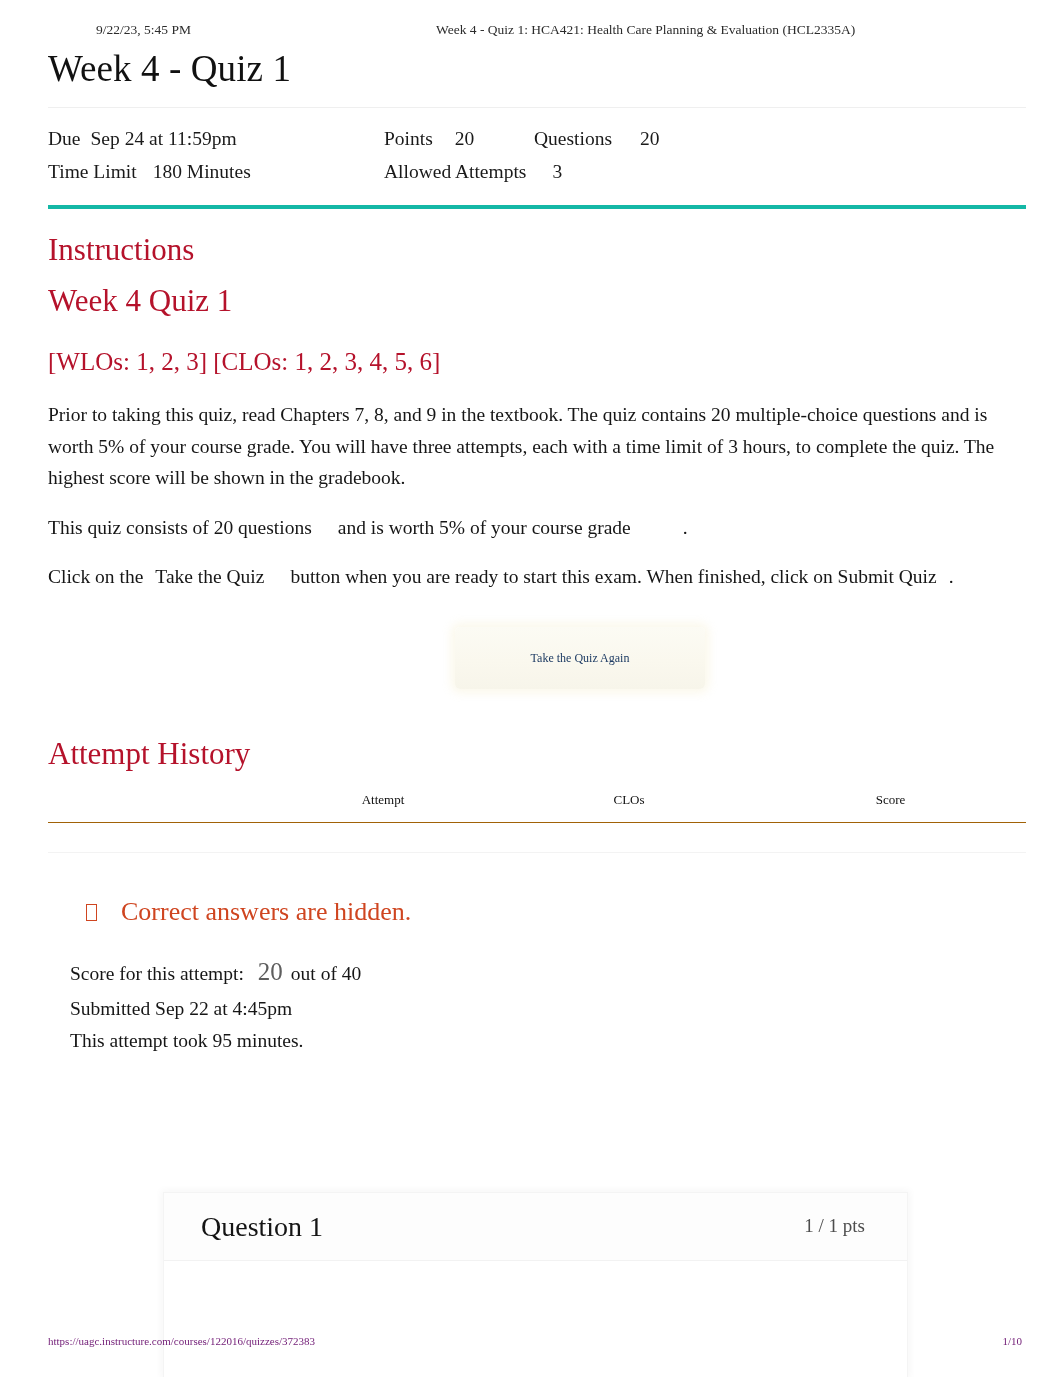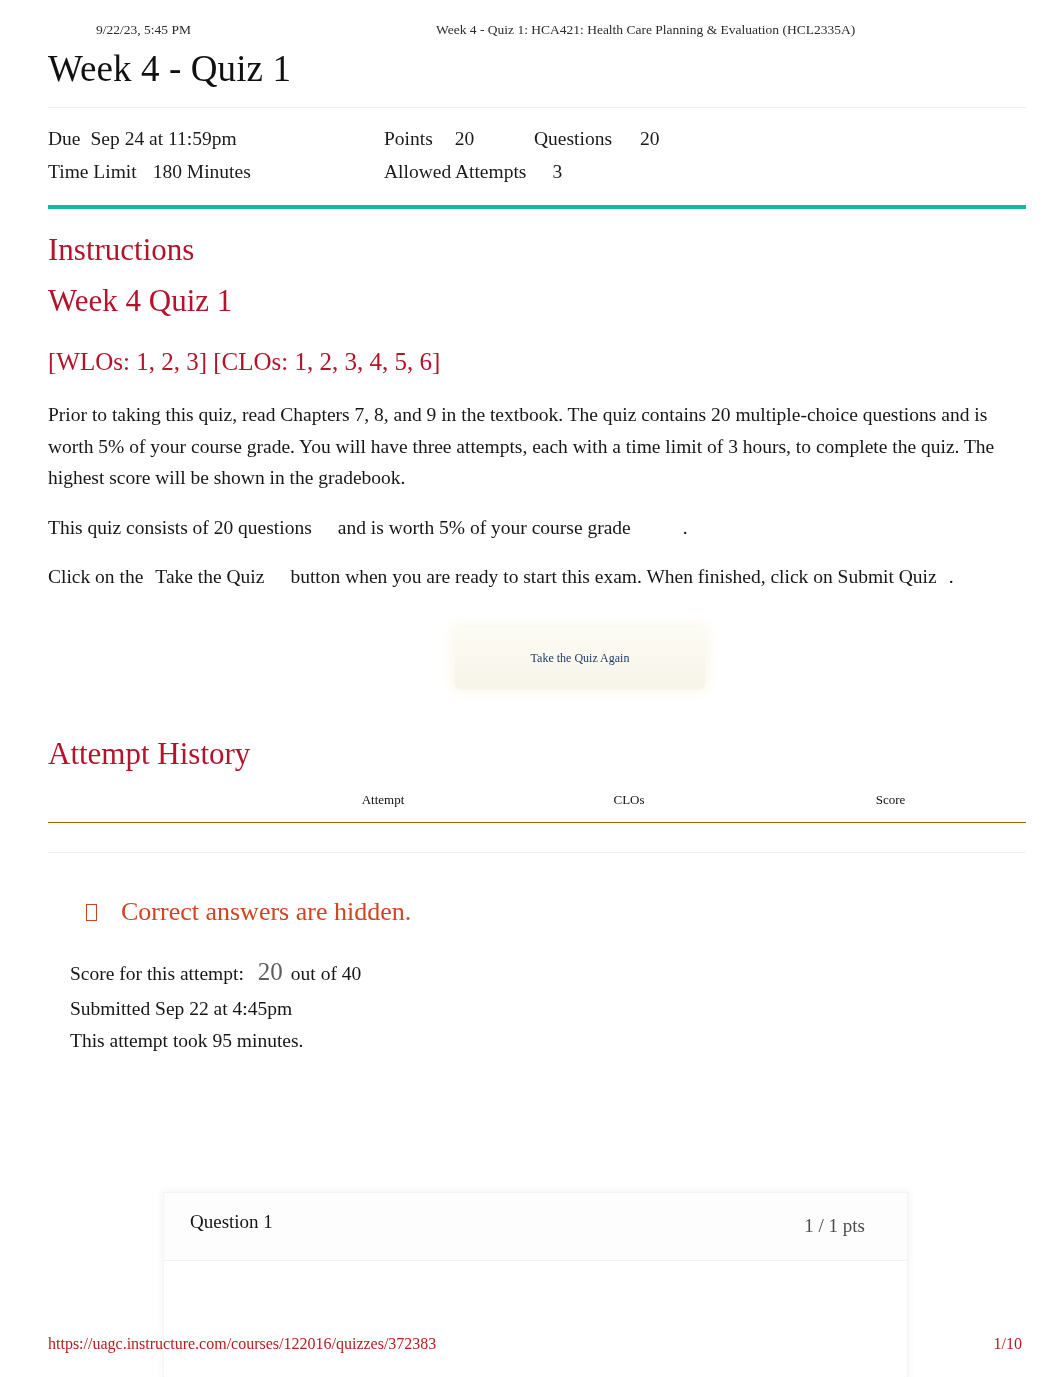--- a/index.html
+++ b/index.html
@@ -39,22 +39,22 @@
     top: 0;
     white-space: nowrap;
   }
 
   .print-footer {
     position: absolute;
     bottom: 24px;
     left: 48px;
     right: 40px;
     height: 18px;
-    font-size: 16px;
-    color: #b91c1c;
+    font-size: 11px;
+    color: #701a75;
   }
   .print-footer .pf-url { position: absolute; left: 0; top: 0; }
   .print-footer .pf-page { position: absolute; right: 0; top: 0; }
 
   
   .page {
     position: absolute;
     top: 48px;
     left: 48px;
     width: 978px;
@@ -246,23 +246,23 @@
     box-shadow: 0 0 7px 2px rgba(0,0,0,0.035);
   }
   .question-header {
     position: relative;
     height: 68px;
     border-bottom: 1px solid #f2f2f2;
     background: #fdfdfd;
   }
   .question-title {
     position: absolute;
-    left: 26px;
+    left: 37px;
     top: 18px;
-    font-size: 19px;
+    font-size: 28px;
     color: #151515;
   }
   .question-pts {
     position: absolute;
     right: 42px;
     top: 22px;
     font-size: 19px;
     color: #4d4d4d;
   }
   .question-body {

